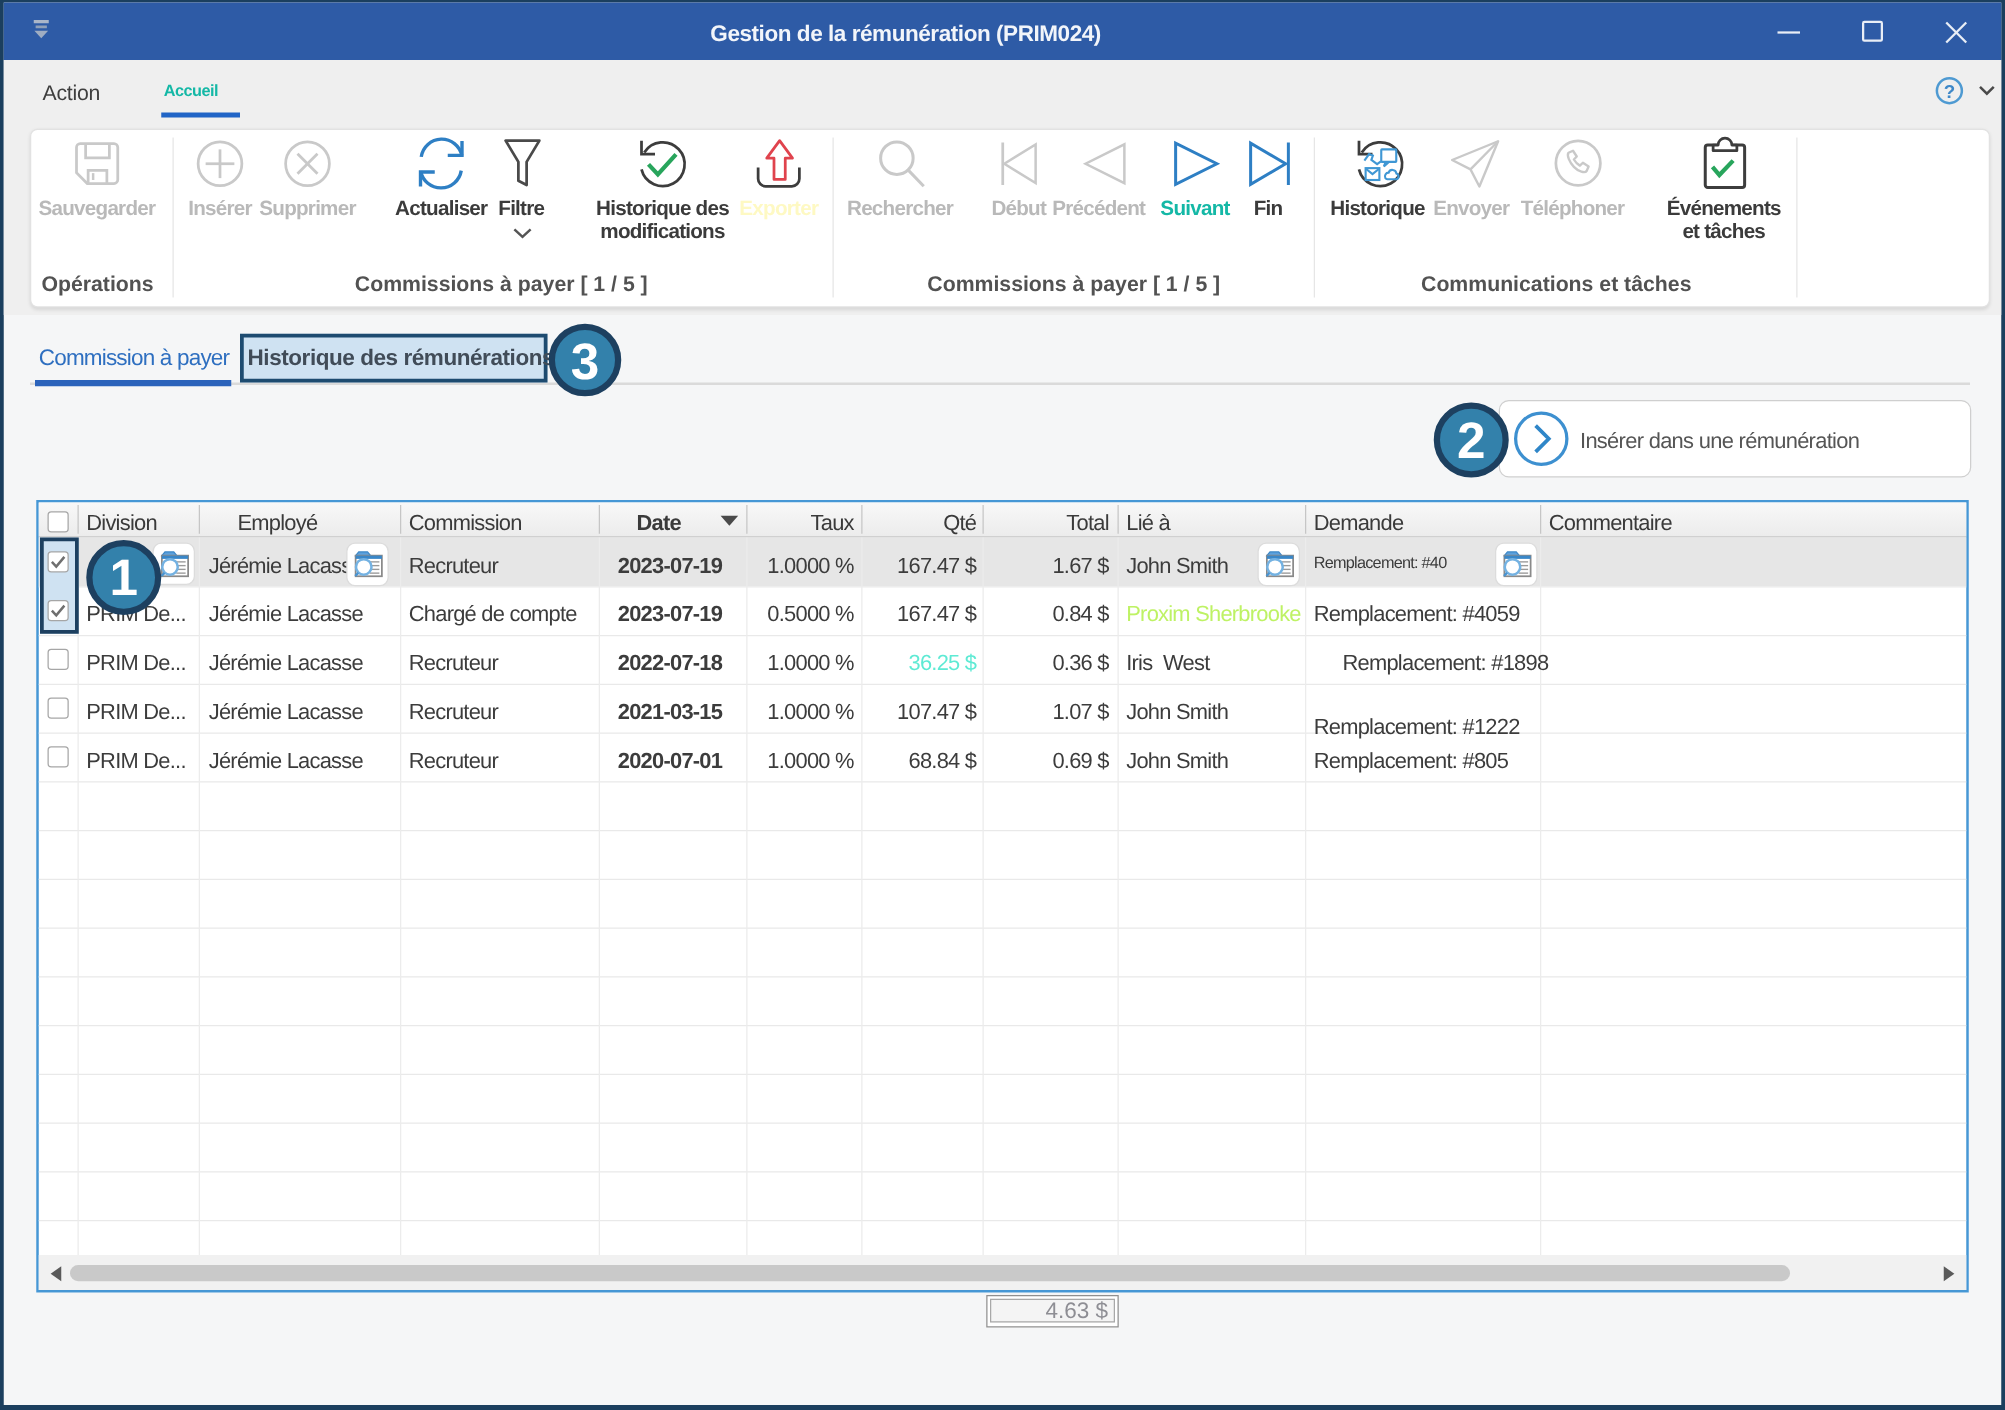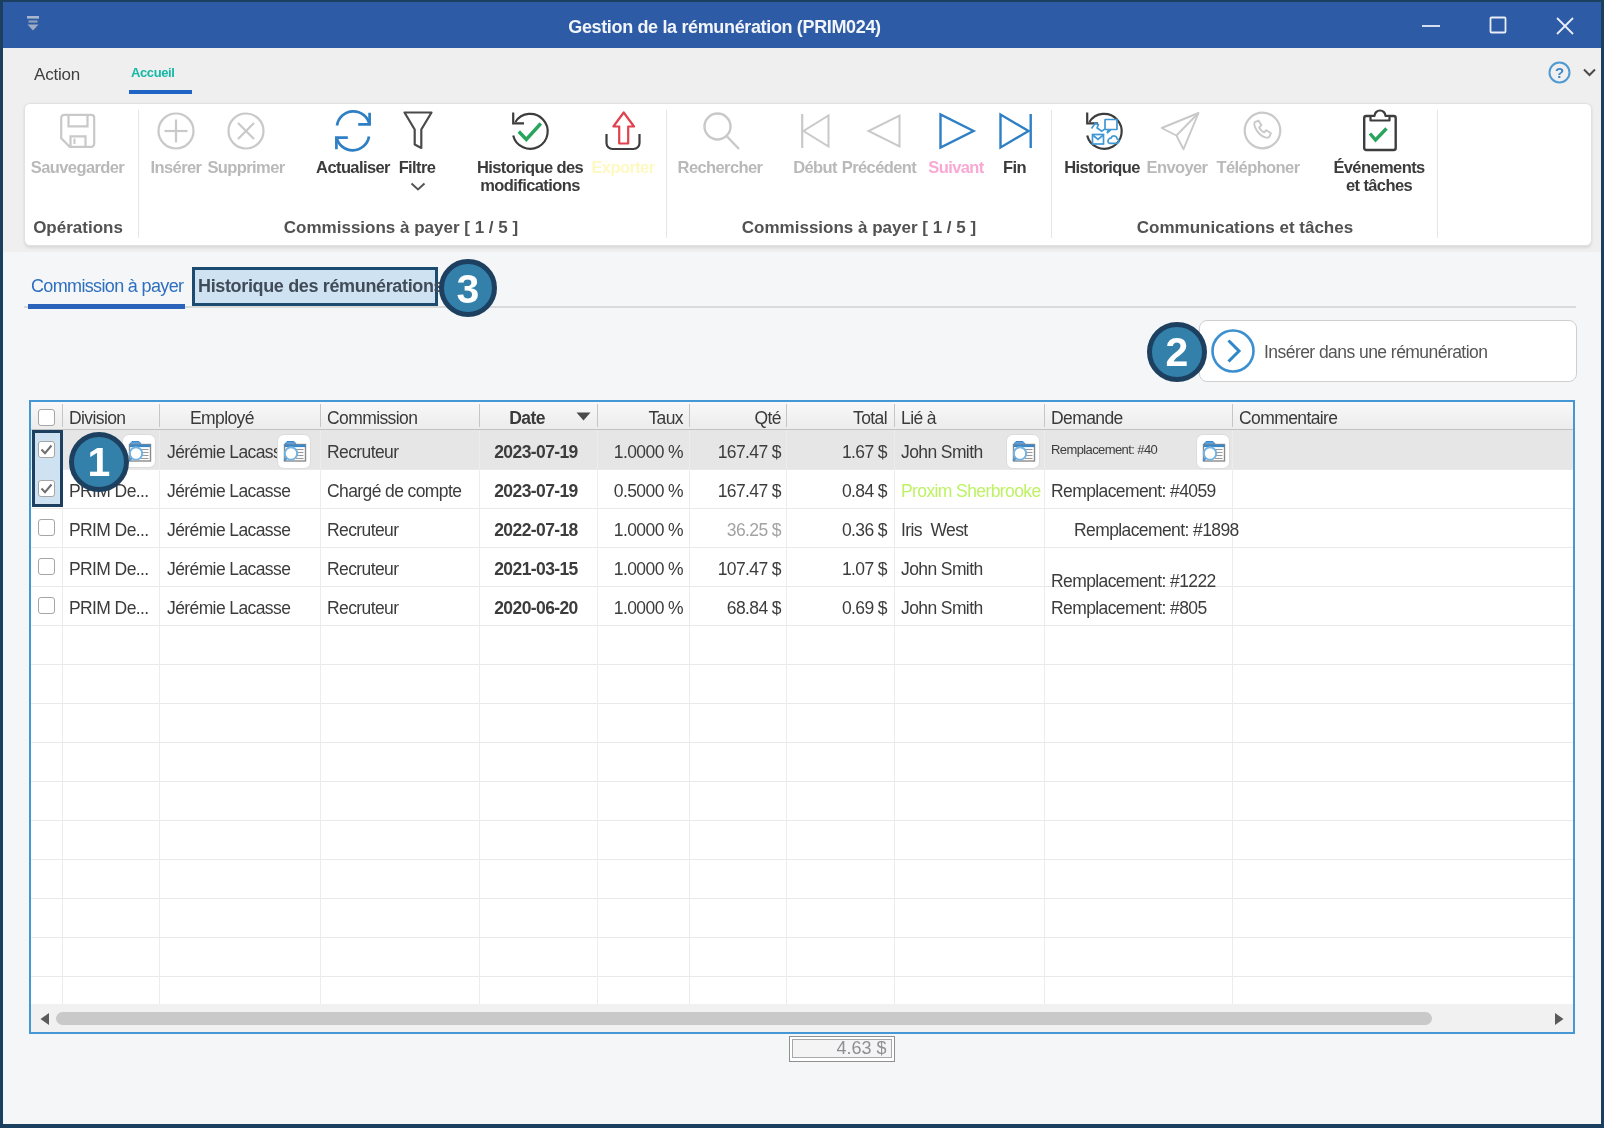--- a/index.html
+++ b/index.html
@@ -94,21 +94,21 @@
     <path d="M28.5 3.5 v31 L3.5 19 z" fill="none" stroke="#c9c9c9" stroke-width="2"></path>
   </svg>
 <div class="lbl" style="left:715px;top:158px;width:200px;font-size:16.5px;letter-spacing:-0.6px;color:#b9b9b9;">Début</div>
 <svg class="a" style="left:866px;top:112px;" width="36" height="38" viewBox="0 0 36 38">
     <path d="M33.5 3.5 v31 L2.5 19 z" fill="none" stroke="#c9c9c9" stroke-width="2"></path>
   </svg>
 <div class="lbl" style="left:779px;top:158px;width:200px;font-size:16.5px;letter-spacing:-0.6px;color:#b9b9b9;">Précédent</div>
 <svg class="a" style="left:938px;top:111px;" width="38" height="40" viewBox="0 0 38 40">
     <path d="M2.5 3.5 v33 L35.5 20 z" fill="none" stroke="#2e7fc4" stroke-width="2.4"></path>
   </svg>
-<div class="lbl" style="left:856px;top:158px;width:200px;font-size:16.5px;letter-spacing:-0.6px;color:#f9a8d4;">Suivant</div>
+<div class="lbl" style="left:856px;top:158px;width:200px;font-size:16.5px;letter-spacing:-0.6px;color:#14b8a6;">Suivant</div>
 <svg class="a" style="left:998px;top:111px;" width="36" height="40" viewBox="0 0 36 40">
     <path d="M2.5 3.5 v33 L30.5 20 z" fill="none" stroke="#2e7fc4" stroke-width="2.4"></path>
     <line x1="32.7" y1="3" x2="32.7" y2="37" stroke="#2e7fc4" stroke-width="2.4"></line>
   </svg>
 <div class="lbl" style="left:914.5px;top:158px;width:200px;font-size:16.5px;letter-spacing:-0.6px;color:#3b3b3b;">Fin</div>
 <div class="lbl" style="left:679px;top:218px;width:360px;font-size:17px;color:#525252;">Commissions à payer [ 1 / 5 ]</div>
 <svg class="a" style="left:1084px;top:111px;" width="40" height="40" viewBox="0 0 40 40">
     <path d="M3.2 24.5 a17.5 17.5 0 1 0 2.2 -13.5" fill="none" stroke="#3d3d3d" stroke-width="2.2"></path>
     <path d="M3.2 1.5 v10.8 h10.8" fill="none" stroke="#3d3d3d" stroke-width="2.2"></path>
     <g fill="none" stroke="#3f97d4" stroke-width="1.7">
@@ -290,37 +290,37 @@
 <div class="a" style="left:483px;top:480.7px;width:200px;text-align:right;font-size:17.5px;letter-spacing:-0.6px;color:#3c3c3c;white-space:nowrap;z-index:4;">0.5000 %</div>
 <div class="a" style="left:581px;top:480.7px;width:200px;text-align:right;font-size:17.5px;letter-spacing:-0.6px;color:#3c3c3c;white-space:nowrap;z-index:4;">167.47 $</div>
 <div class="a" style="left:687px;top:480.7px;width:200px;text-align:right;font-size:17.5px;letter-spacing:-0.6px;color:#3c3c3c;white-space:nowrap;z-index:4;">0.84 $</div>
 <div class="a" style="left:901px;top:480.7px;font-size:17.5px;letter-spacing:-0.6px;color:#bef264;white-space:nowrap;z-index:4;">Proxim Sherbrooke</div>
 <div class="a" style="left:1051px;top:480.7px;font-size:17.5px;letter-spacing:-0.6px;color:#3c3c3c;white-space:nowrap;z-index:4;">Remplacement: #4059</div>
 <div class="a" style="left:69px;top:519.7px;font-size:17.5px;letter-spacing:-0.6px;color:#3c3c3c;white-space:nowrap;z-index:4;">PRIM De...</div>
 <div class="a" style="left:167px;top:519.7px;font-size:17.5px;letter-spacing:-0.6px;color:#3c3c3c;white-space:nowrap;z-index:4;">Jérémie Lacasse</div>
 <div class="a" style="left:327px;top:519.7px;font-size:17.5px;letter-spacing:-0.6px;color:#3c3c3c;white-space:nowrap;z-index:4;">Recruteur</div>
 <div class="lbl" style="left:436px;top:519.7px;width:200px;font-size:17.5px;letter-spacing:-0.6px;color:#3c3c3c;z-index:4;">2022-07-18</div>
 <div class="a" style="left:483px;top:519.7px;width:200px;text-align:right;font-size:17.5px;letter-spacing:-0.6px;color:#3c3c3c;white-space:nowrap;z-index:4;">1.0000 %</div>
-<div class="a" style="left:581px;top:519.7px;width:200px;text-align:right;font-size:17.5px;letter-spacing:-0.6px;color:#a3a3a3;white-space:nowrap;z-index:4;">36.25 $</div>
+<div class="a" style="left:581px;top:519.7px;width:200px;text-align:right;font-size:17.5px;letter-spacing:-0.6px;color:#5eead4;white-space:nowrap;z-index:4;">36.25 $</div>
 <div class="a" style="left:687px;top:519.7px;width:200px;text-align:right;font-size:17.5px;letter-spacing:-0.6px;color:#3c3c3c;white-space:nowrap;z-index:4;">0.36 $</div>
 <div class="a" style="left:901px;top:519.7px;font-size:17.5px;letter-spacing:-0.6px;color:#3c3c3c;white-space:nowrap;z-index:4;">Iris&nbsp; West</div>
 <div class="a" style="left:1051px;top:519.7px;font-size:17.5px;letter-spacing:-0.6px;color:#3c3c3c;white-space:nowrap;z-index:4;margin-left:23px;">Remplacement: #1898</div>
 <div class="a" style="left:69px;top:558.7px;font-size:17.5px;letter-spacing:-0.6px;color:#3c3c3c;white-space:nowrap;z-index:4;">PRIM De...</div>
 <div class="a" style="left:167px;top:558.7px;font-size:17.5px;letter-spacing:-0.6px;color:#3c3c3c;white-space:nowrap;z-index:4;">Jérémie Lacasse</div>
 <div class="a" style="left:327px;top:558.7px;font-size:17.5px;letter-spacing:-0.6px;color:#3c3c3c;white-space:nowrap;z-index:4;">Recruteur</div>
 <div class="lbl" style="left:436px;top:558.7px;width:200px;font-size:17.5px;letter-spacing:-0.6px;color:#3c3c3c;z-index:4;">2021-03-15</div>
 <div class="a" style="left:483px;top:558.7px;width:200px;text-align:right;font-size:17.5px;letter-spacing:-0.6px;color:#3c3c3c;white-space:nowrap;z-index:4;">1.0000 %</div>
 <div class="a" style="left:581px;top:558.7px;width:200px;text-align:right;font-size:17.5px;letter-spacing:-0.6px;color:#3c3c3c;white-space:nowrap;z-index:4;">107.47 $</div>
 <div class="a" style="left:687px;top:558.7px;width:200px;text-align:right;font-size:17.5px;letter-spacing:-0.6px;color:#3c3c3c;white-space:nowrap;z-index:4;">1.07 $</div>
 <div class="a" style="left:901px;top:558.7px;font-size:17.5px;letter-spacing:-0.6px;color:#3c3c3c;white-space:nowrap;z-index:4;">John Smith</div>
 <div class="a" style="left:1051px;top:558.7px;font-size:17.5px;letter-spacing:-0.6px;color:#3c3c3c;white-space:nowrap;z-index:4;margin-top:12px;">Remplacement: #1222</div>
 <div class="a" style="left:69px;top:597.7px;font-size:17.5px;letter-spacing:-0.6px;color:#3c3c3c;white-space:nowrap;z-index:4;">PRIM De...</div>
 <div class="a" style="left:167px;top:597.7px;font-size:17.5px;letter-spacing:-0.6px;color:#3c3c3c;white-space:nowrap;z-index:4;">Jérémie Lacasse</div>
 <div class="a" style="left:327px;top:597.7px;font-size:17.5px;letter-spacing:-0.6px;color:#3c3c3c;white-space:nowrap;z-index:4;">Recruteur</div>
-<div class="lbl" style="left:436px;top:597.7px;width:200px;font-size:17.5px;letter-spacing:-0.6px;color:#3c3c3c;z-index:4;">2020-06-20</div>
+<div class="lbl" style="left:436px;top:597.7px;width:200px;font-size:17.5px;letter-spacing:-0.6px;color:#3c3c3c;z-index:4;">2020-07-01</div>
 <div class="a" style="left:483px;top:597.7px;width:200px;text-align:right;font-size:17.5px;letter-spacing:-0.6px;color:#3c3c3c;white-space:nowrap;z-index:4;">1.0000 %</div>
 <div class="a" style="left:581px;top:597.7px;width:200px;text-align:right;font-size:17.5px;letter-spacing:-0.6px;color:#3c3c3c;white-space:nowrap;z-index:4;">68.84 $</div>
 <div class="a" style="left:687px;top:597.7px;width:200px;text-align:right;font-size:17.5px;letter-spacing:-0.6px;color:#3c3c3c;white-space:nowrap;z-index:4;">0.69 $</div>
 <div class="a" style="left:901px;top:597.7px;font-size:17.5px;letter-spacing:-0.6px;color:#3c3c3c;white-space:nowrap;z-index:4;">John Smith</div>
 <div class="a" style="left:1051px;top:597.7px;font-size:17.5px;letter-spacing:-0.6px;color:#3c3c3c;white-space:nowrap;z-index:4;">Remplacement: #805</div>
 <div class="a" style="left:69px;top:431.5px;width:60px;height:60px;border-radius:50%;background:#3381ab;border:5.5px solid #1d4060;z-index:30;"></div>
 <div class="lbl" style="left:69px;top:439px;width:60px;font-size:41px;font-weight:bold;color:#fff;z-index:31;">1</div>
 <div class="a" style="left:31px;top:1004px;width:1542px;height:27.5px;background:#f1f1f1;"></div>
 <div class="a" style="left:56px;top:1011.5px;width:1376px;height:13px;border-radius:7px;background:#c9c9c9;"></div>
 <svg class="a" style="left:40px;top:1011.5px;" width="10" height="14" viewBox="0 0 10 14">

